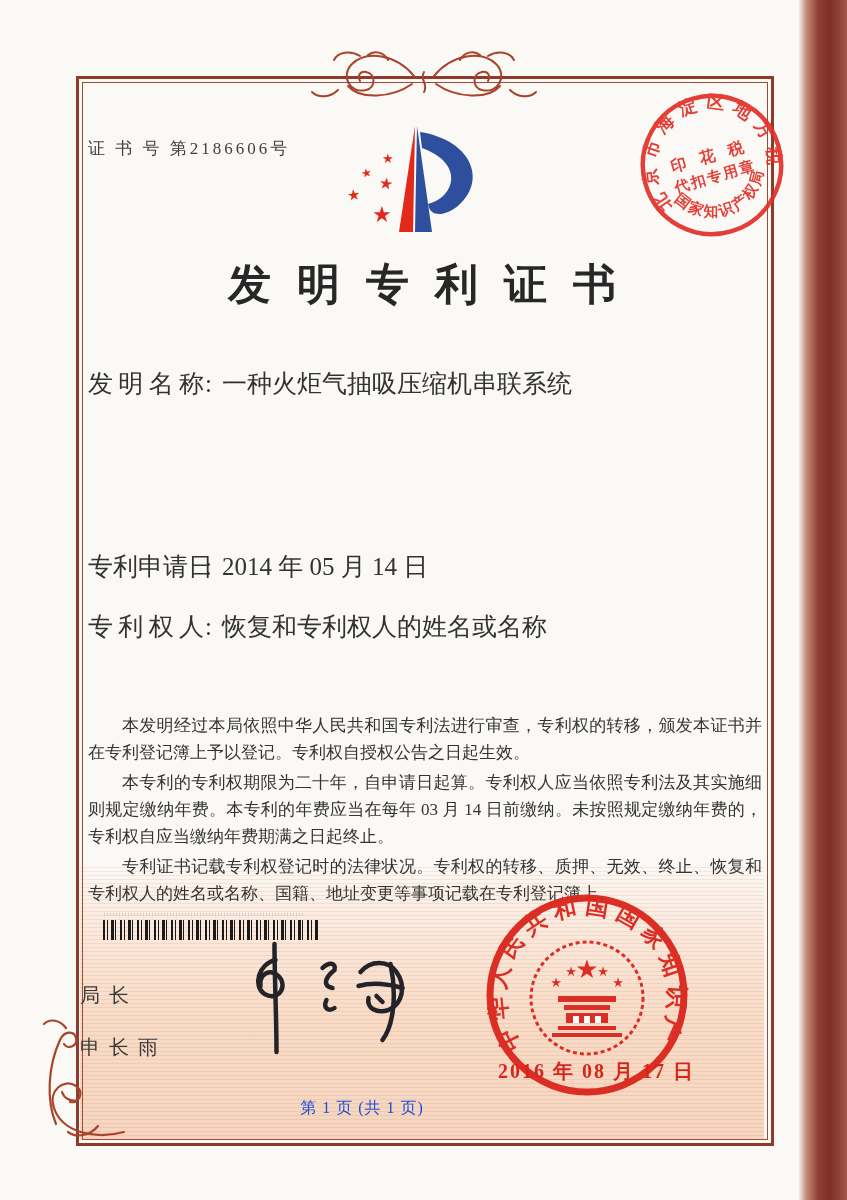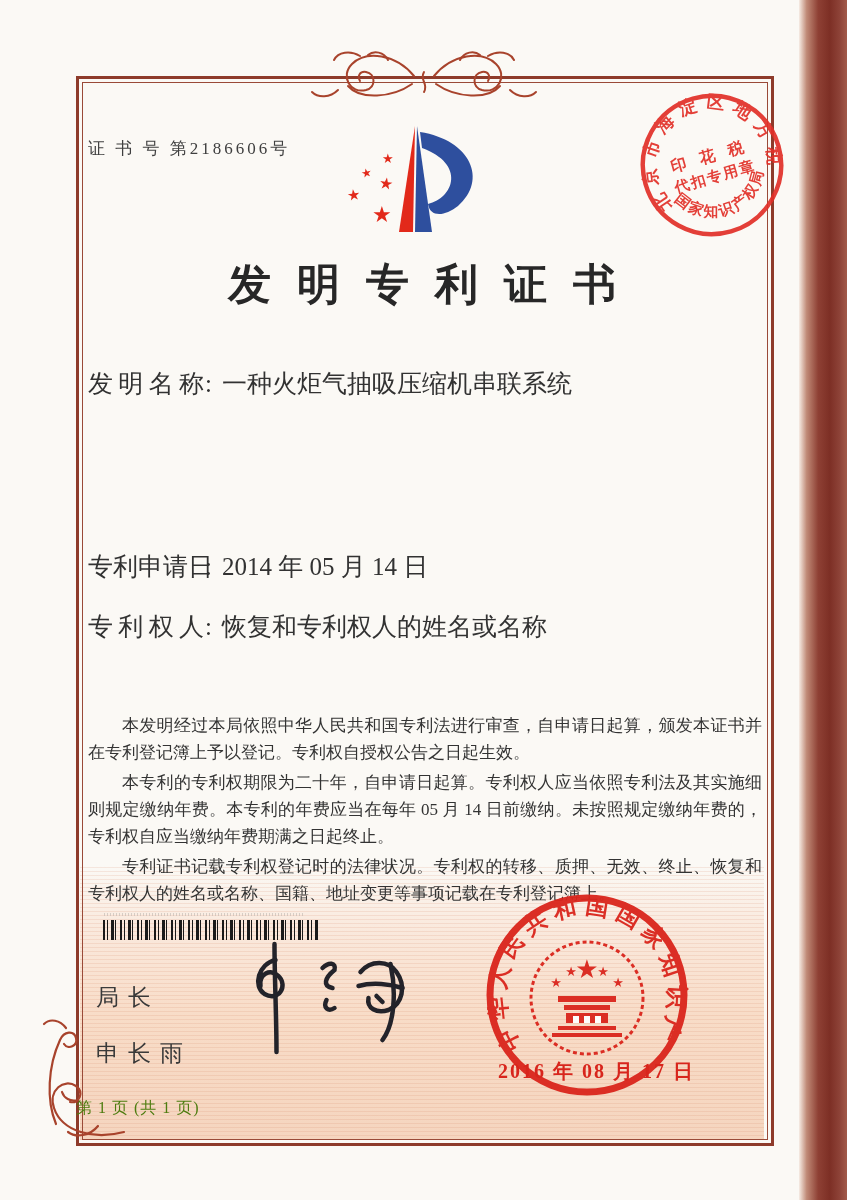--- a/index.html
+++ b/index.html
@@ -32,31 +32,31 @@
   .flabel{display:inline-block;width:116px;text-align:justify;text-align-last:justify;}
   .fsep{display:inline-block;margin:0 10px 0 1px;}
   .f0{top:367px}.f1{top:436px}.f2{top:492px}.f3{top:550px}.f4{top:610px}.f5{top:670px}
   .bodytext{position:absolute;left:88px;top:712px;width:674px;font-size:17px;line-height:27px;
          color:#333;text-align:justify;z-index:3;}
   .bodytext p{margin:0 0 3px;text-indent:2em;}
   .microtext{position:absolute;left:104px;top:913px;width:200px;height:3px;opacity:.55;z-index:3;
          background:repeating-linear-gradient(90deg,#b9b3ad 0 1px,transparent 1px 3px);}
   .barcode{position:absolute;left:103px;top:920px;width:216px;height:20px;z-index:3;
          background:repeating-linear-gradient(90deg,#1a1a1a 0 2px,rgba(0,0,0,0) 2px 4px,#1a1a1a 4px 5px,rgba(0,0,0,0) 5px 8px,#1a1a1a 8px 11px,rgba(0,0,0,0) 11px 12px,#1a1a1a 12px 13px,rgba(0,0,0,0) 13px 17px);}
-  .officer{position:absolute;left:96px;top:982px;z-index:3;color:#3a3a3a;
-         font-family:"Liberation Sans","DejaVu Sans",sans-serif;font-size:23px;letter-spacing:9px;}
+  .officer{position:absolute;left:80px;top:982px;z-index:3;color:#3a3a3a;
+         font-family:"Liberation Sans","DejaVu Sans",sans-serif;font-size:20px;letter-spacing:9px;}
   .officer .name{margin-top:25px;}
   .sig{position:absolute;left:228px;top:938px;z-index:4;}
   .seal-main{position:absolute;left:478px;top:886px;width:220px;height:220px;opacity:.95;z-index:4;}
   .seal-date{position:absolute;left:498px;top:1058px;font-size:20px;font-weight:700;color:#d8251c;
          letter-spacing:2px;z-index:5;}
   .tax-seal{position:absolute;left:633px;top:86px;width:158px;height:158px;transform:rotate(-16deg);
          opacity:.92;z-index:4;}
-  .footer{position:absolute;left:76px;top:1098px;width:572px;text-align:left;font-size:16px;
-         color:#4d7c0f;letter-spacing:1px;z-index:3;}
+  .footer{position:absolute;left:76px;top:1098px;width:572px;text-align:center;font-size:16px;
+         color:#1d4ed8;letter-spacing:1px;z-index:3;}
 </style>
 </head>
 <body>
 
 <div class="page">
 
   <div class="right-band"></div>
   <div class="pink-zone"></div>
   <div class="frame"></div>
 
@@ -125,22 +125,22 @@
     <span class="flabel">发明名称</span><span class="fsep">:</span><span class="fvalue">一种火炬气抽吸压缩机串联系统</span>
   </div>
   <div class="frow f3">
     <span class="flabel">专利申请日</span><span class="fsep">:</span><span class="fvalue">2014 年 05 月 14 日</span>
   </div>
   <div class="frow f4">
     <span class="flabel">专利权人</span><span class="fsep">:</span><span class="fvalue">恢复和专利权人的姓名或名称</span>
   </div>
 
   <div class="bodytext">
-    <p>本发明经过本局依照中华人民共和国专利法进行审查，自申请日起算，颁发本证书并在专利登记簿上予以登记。专利权自授权公告之日起生效。</p>
-    <p>本专利的专利权期限为二十年，自申请日起算。专利权人应当依照专利法及其实施细则规定缴纳年费。本专利的年费应当在每年 05 月 14 日前缴纳。未按照规定缴纳年费的，专利权自应当缴纳年费期满之日起终止。</p>
+    <p>本发明经过本局依照中华人民共和国专利法进行审查，专利权的转移，颁发本证书并在专利登记簿上予以登记。专利权自授权公告之日起生效。</p>
+    <p>本专利的专利权期限为二十年，自申请日起算。专利权人应当依照专利法及其实施细则规定缴纳年费。本专利的年费应当在每年 03 月 14 日前缴纳。未按照规定缴纳年费的，专利权自应当缴纳年费期满之日起终止。</p>
     <p>专利证书记载专利权登记时的法律状况。专利权的转移、质押、无效、终止、恢复和专利权人的姓名或名称、国籍、地址变更等事项记载在专利登记簿上。</p>
   </div>
 
   <div class="microtext"></div>
   <div class="barcode"></div>
 
   <div class="officer">
     <div>局长</div>
     <div class="name">申长雨</div>
   </div>

